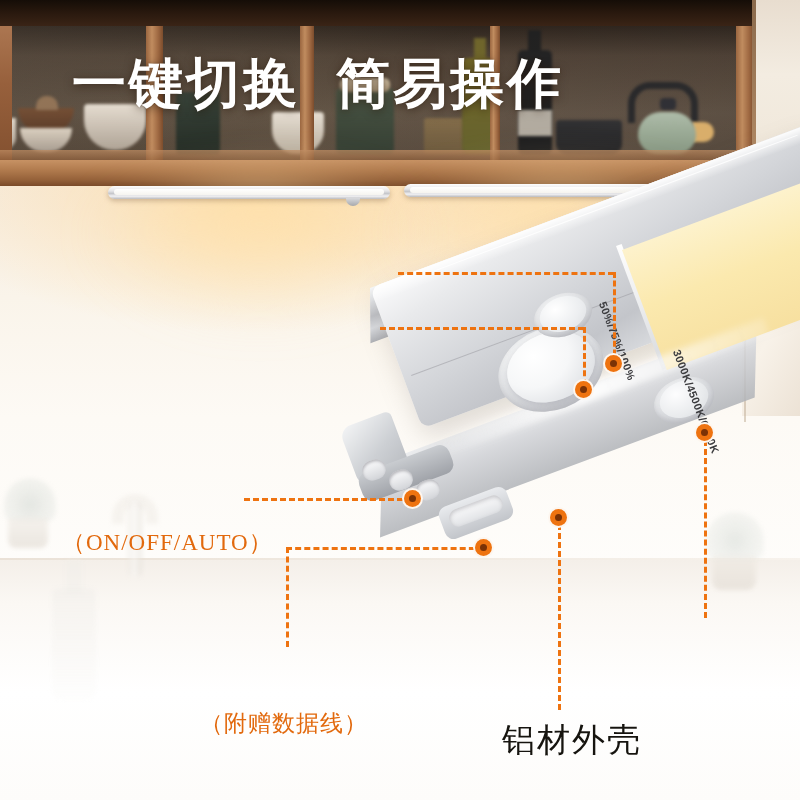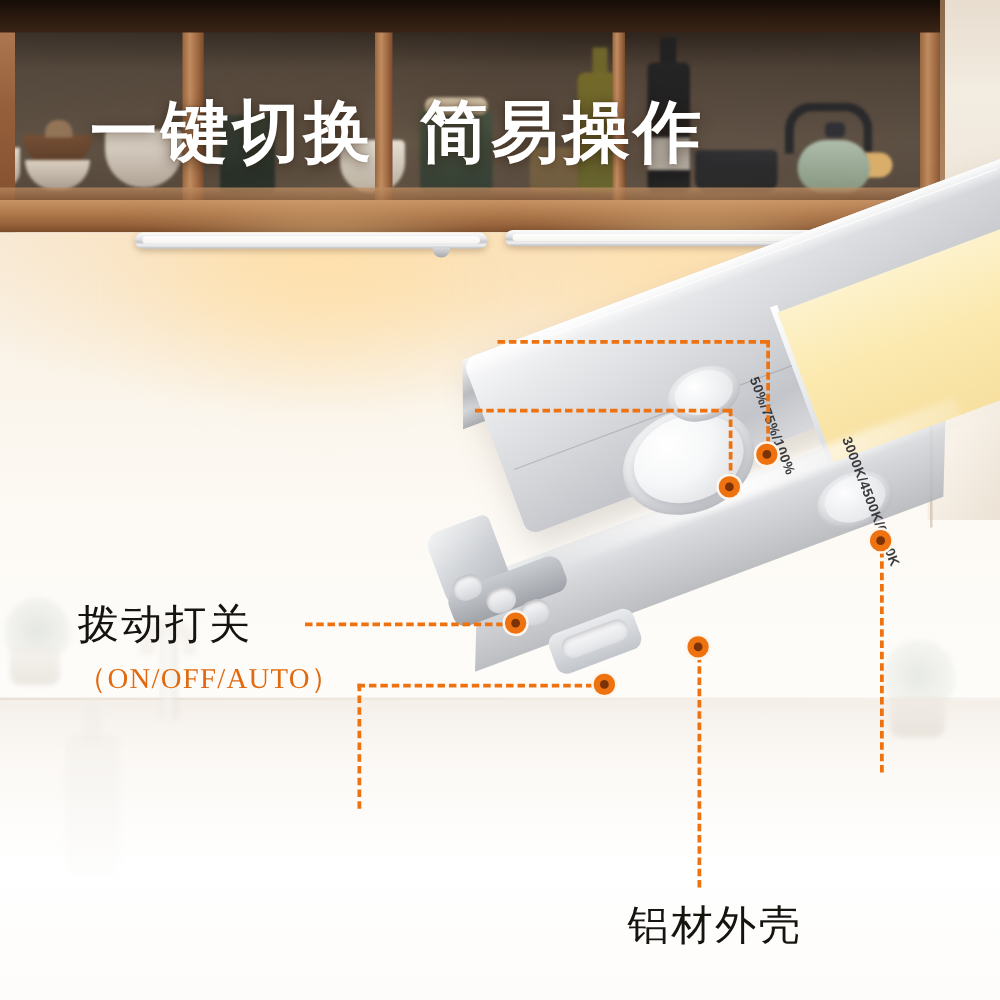--- a/index.html
+++ b/index.html
@@ -134,21 +134,21 @@
   .plant-l-leaf{left:4px;top:478px;width:52px;height:44px;border-radius:26px 26px 10px 10px;background:radial-gradient(circle at 50% 60%,rgba(196,204,198,.85),rgba(225,229,224,.25));}
   .faucet{left:128px;top:500px;width:14px;height:78px;border-radius:7px;background:linear-gradient(90deg,#e6e2dc,#fbfaf8 45%,#ddd8d1);}
   .faucet-arc{left:112px;top:494px;width:46px;height:30px;border:12px solid #efebe5;border-radius:24px 24px 0 0;border-bottom:none;box-sizing:border-box;}
   .bottle-fg{left:52px;top:588px;width:44px;height:112px;border-radius:6px 6px 10px 10px;background:linear-gradient(180deg,rgba(238,236,232,.8),rgba(250,249,247,.5));}
   .bottle-fg-neck{left:66px;top:560px;width:16px;height:34px;background:rgba(238,236,232,.75);}
   .plant-r-pot{left:712px;top:556px;width:44px;height:34px;border-radius:3px 3px 9px 9px;background:linear-gradient(180deg,#f0ebe4,#dbd4ca);}
   .plant-r-leaf{left:706px;top:512px;width:58px;height:48px;border-radius:28px 28px 10px 10px;background:radial-gradient(circle at 50% 60%,rgba(198,206,200,.8),rgba(228,232,227,.2));}
 
   
   .title{
-    position:absolute;left:0;top:70px;width:636px;
+    position:absolute;left:0;top:48px;width:636px;
     text-align:center;
     font-family:"Liberation Sans",sans-serif;
     font-weight:bold;font-size:54px;color:#ffffff;
     letter-spacing:3px;
     text-shadow:0 2px 10px rgba(40,22,10,.55),0 0 2px rgba(60,40,20,.4);
     white-space:pre;
   }
 
   
   .device{position:absolute;left:330px;top:248px;width:470px;height:330px;}
@@ -442,25 +442,25 @@
   </div>
 
   <div class="dash-h" style="left:398px;top:272px;width:216px;"></div>
   <div class="dash-v" style="left:613px;top:272px;height:92px;"></div>
   <div class="dot" style="left:605px;top:355px;"></div>
 
   <div class="dash-h" style="left:380px;top:327px;width:204px;"></div>
   <div class="dash-v" style="left:583px;top:327px;height:58px;"></div>
   <div class="dot" style="left:575px;top:381px;"></div>
 
-  <div class="lbl lbl-cn" style="left:62px;top:477px;">拨动打关</div>
   <div class="lbl-sub" style="left:62px;top:527px;">（ON/OFF/AUTO）</div>
   <div class="dash-h" style="left:244px;top:498px;width:168px;"></div>
   <div class="dot" style="left:404px;top:490px;"></div>
 
+  <div class="lbl-sub" style="left:200px;top:708px;">（附赠数据线）</div>
   <div class="dash-h" style="left:286px;top:547px;width:198px;"></div>
   <div class="dash-v" style="left:286px;top:547px;height:100px;"></div>
   <div class="dot" style="left:475px;top:539px;"></div>
 
   <div class="lbl lbl-cn" style="left:470px;top:718px;margin-left:32px;">铝材外壳</div>
   <div class="dash-v" style="left:558px;top:524px;height:186px;"></div>
   <div class="dot" style="left:550px;top:509px;"></div>
 
   <div class="dash-v" style="left:704px;top:440px;height:178px;"></div>
   <div class="dot" style="left:696px;top:424px;"></div>

